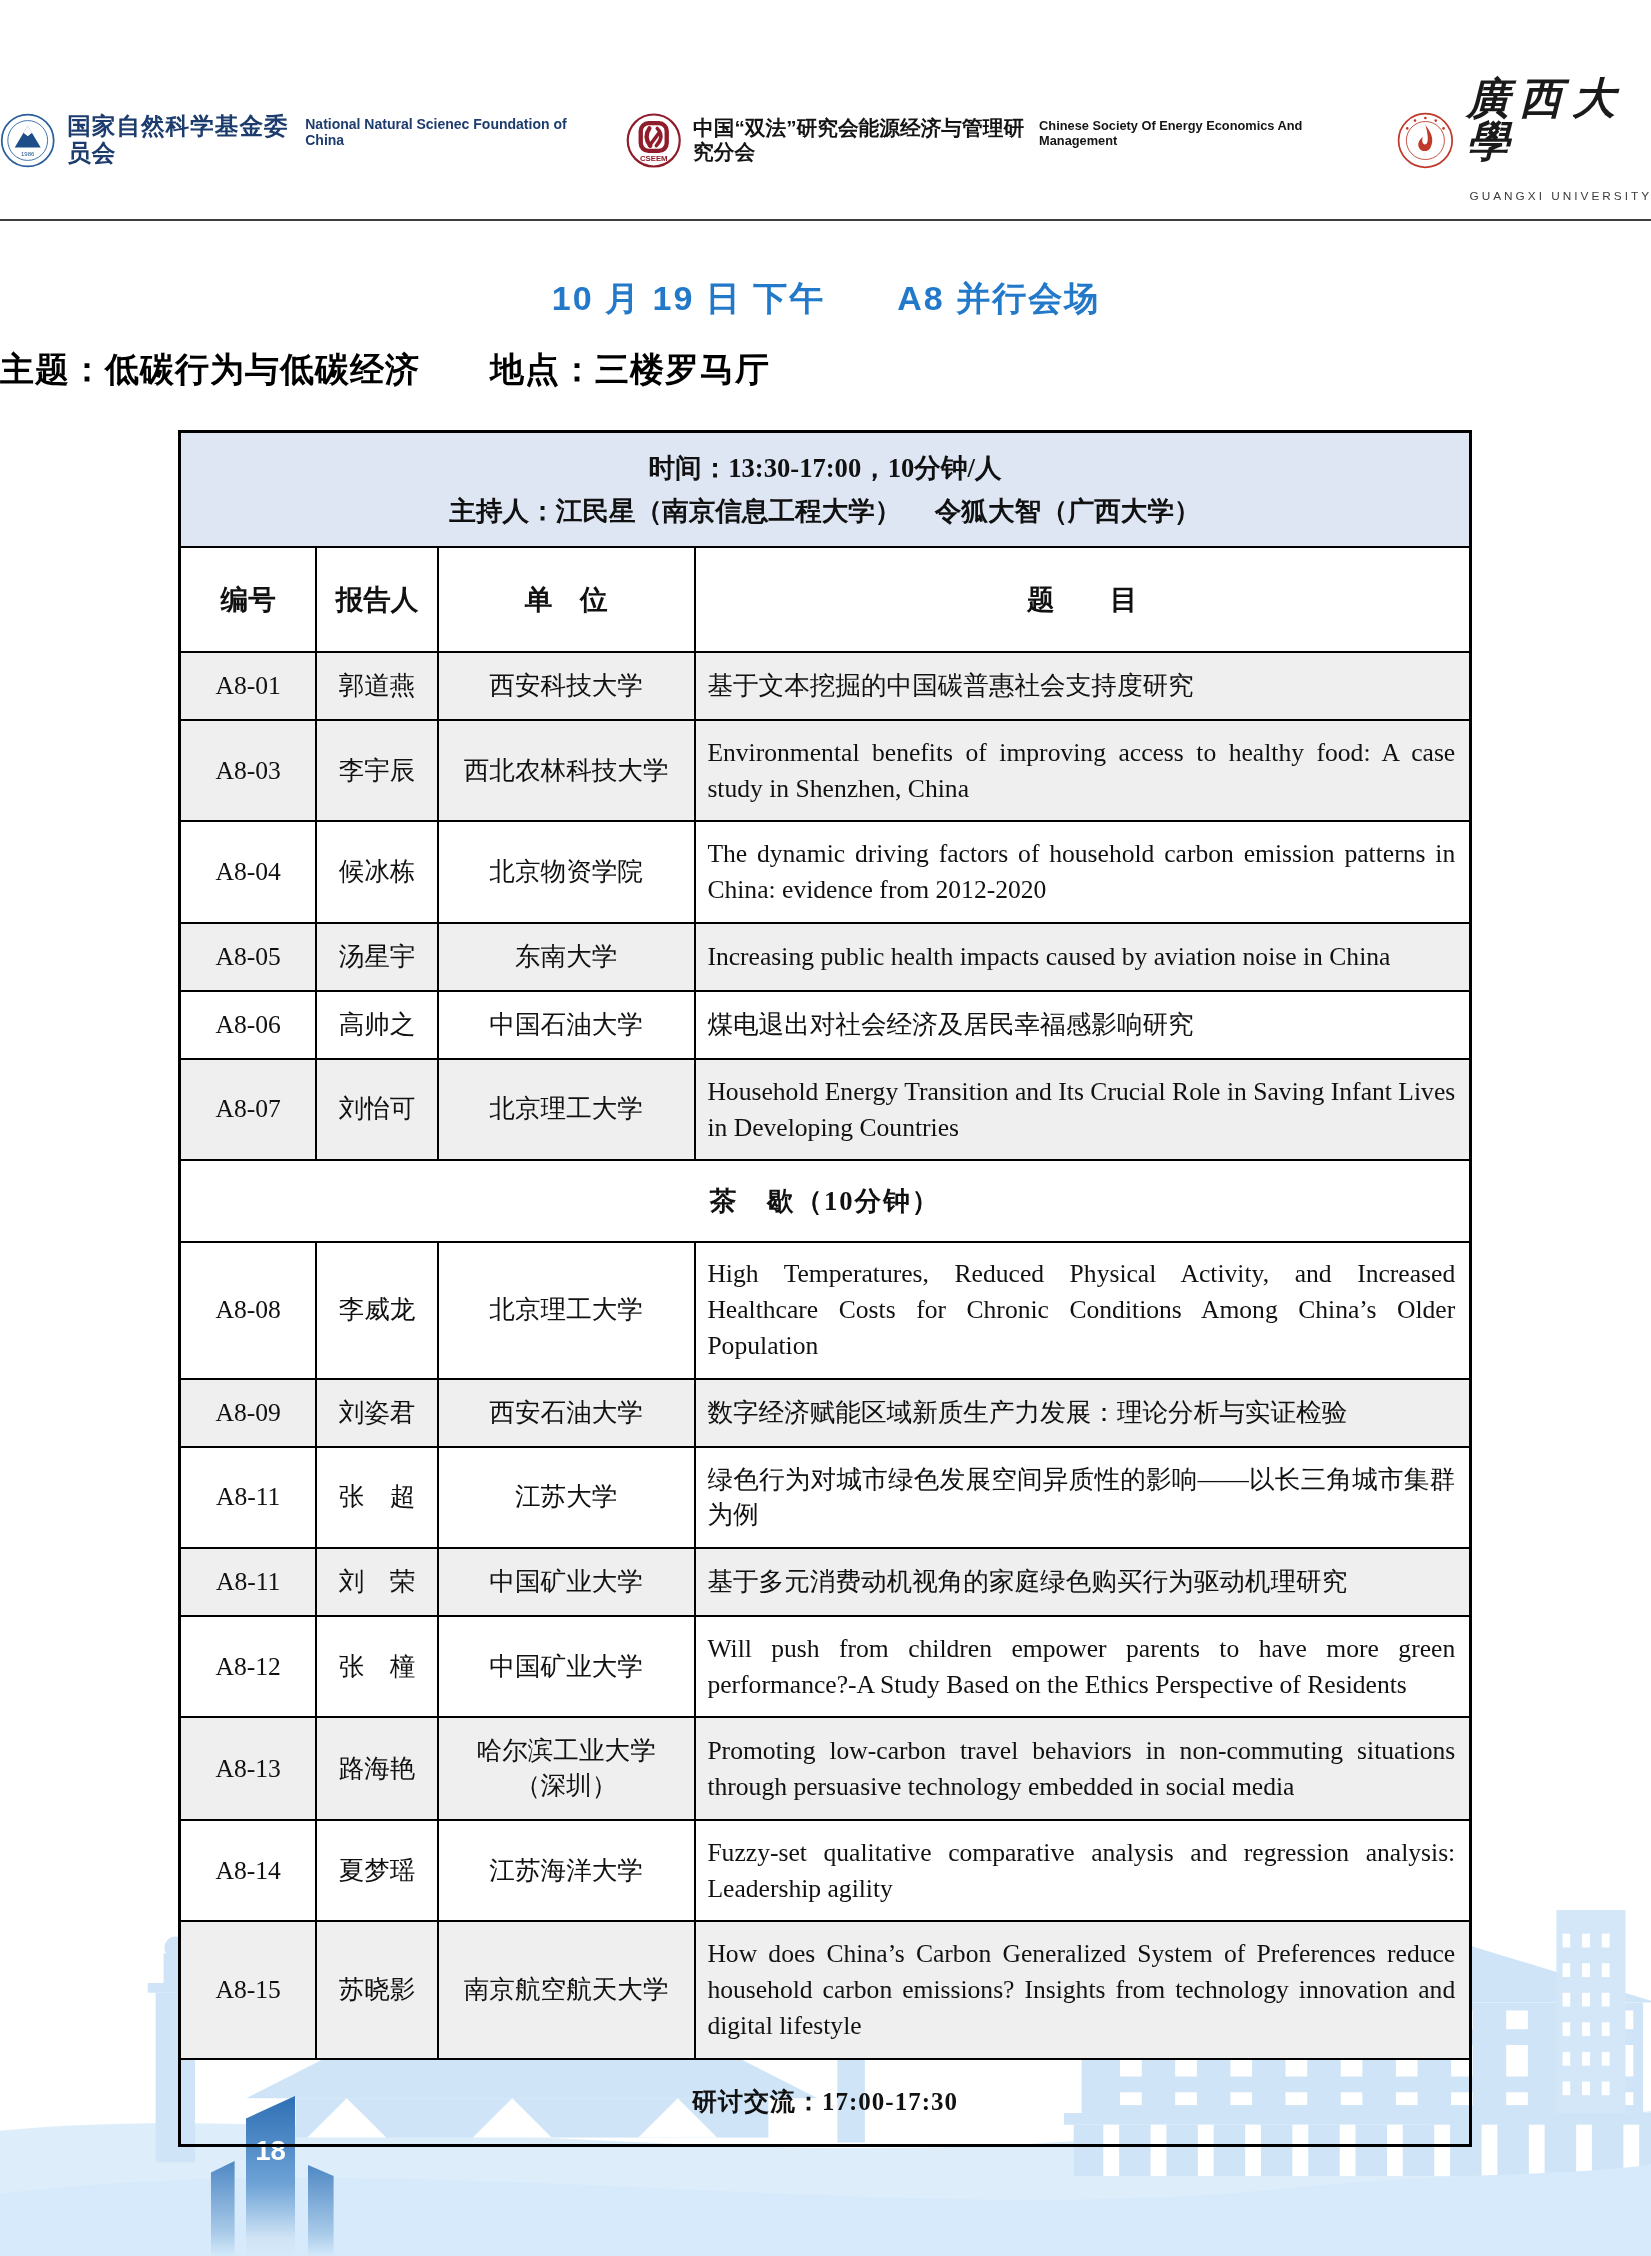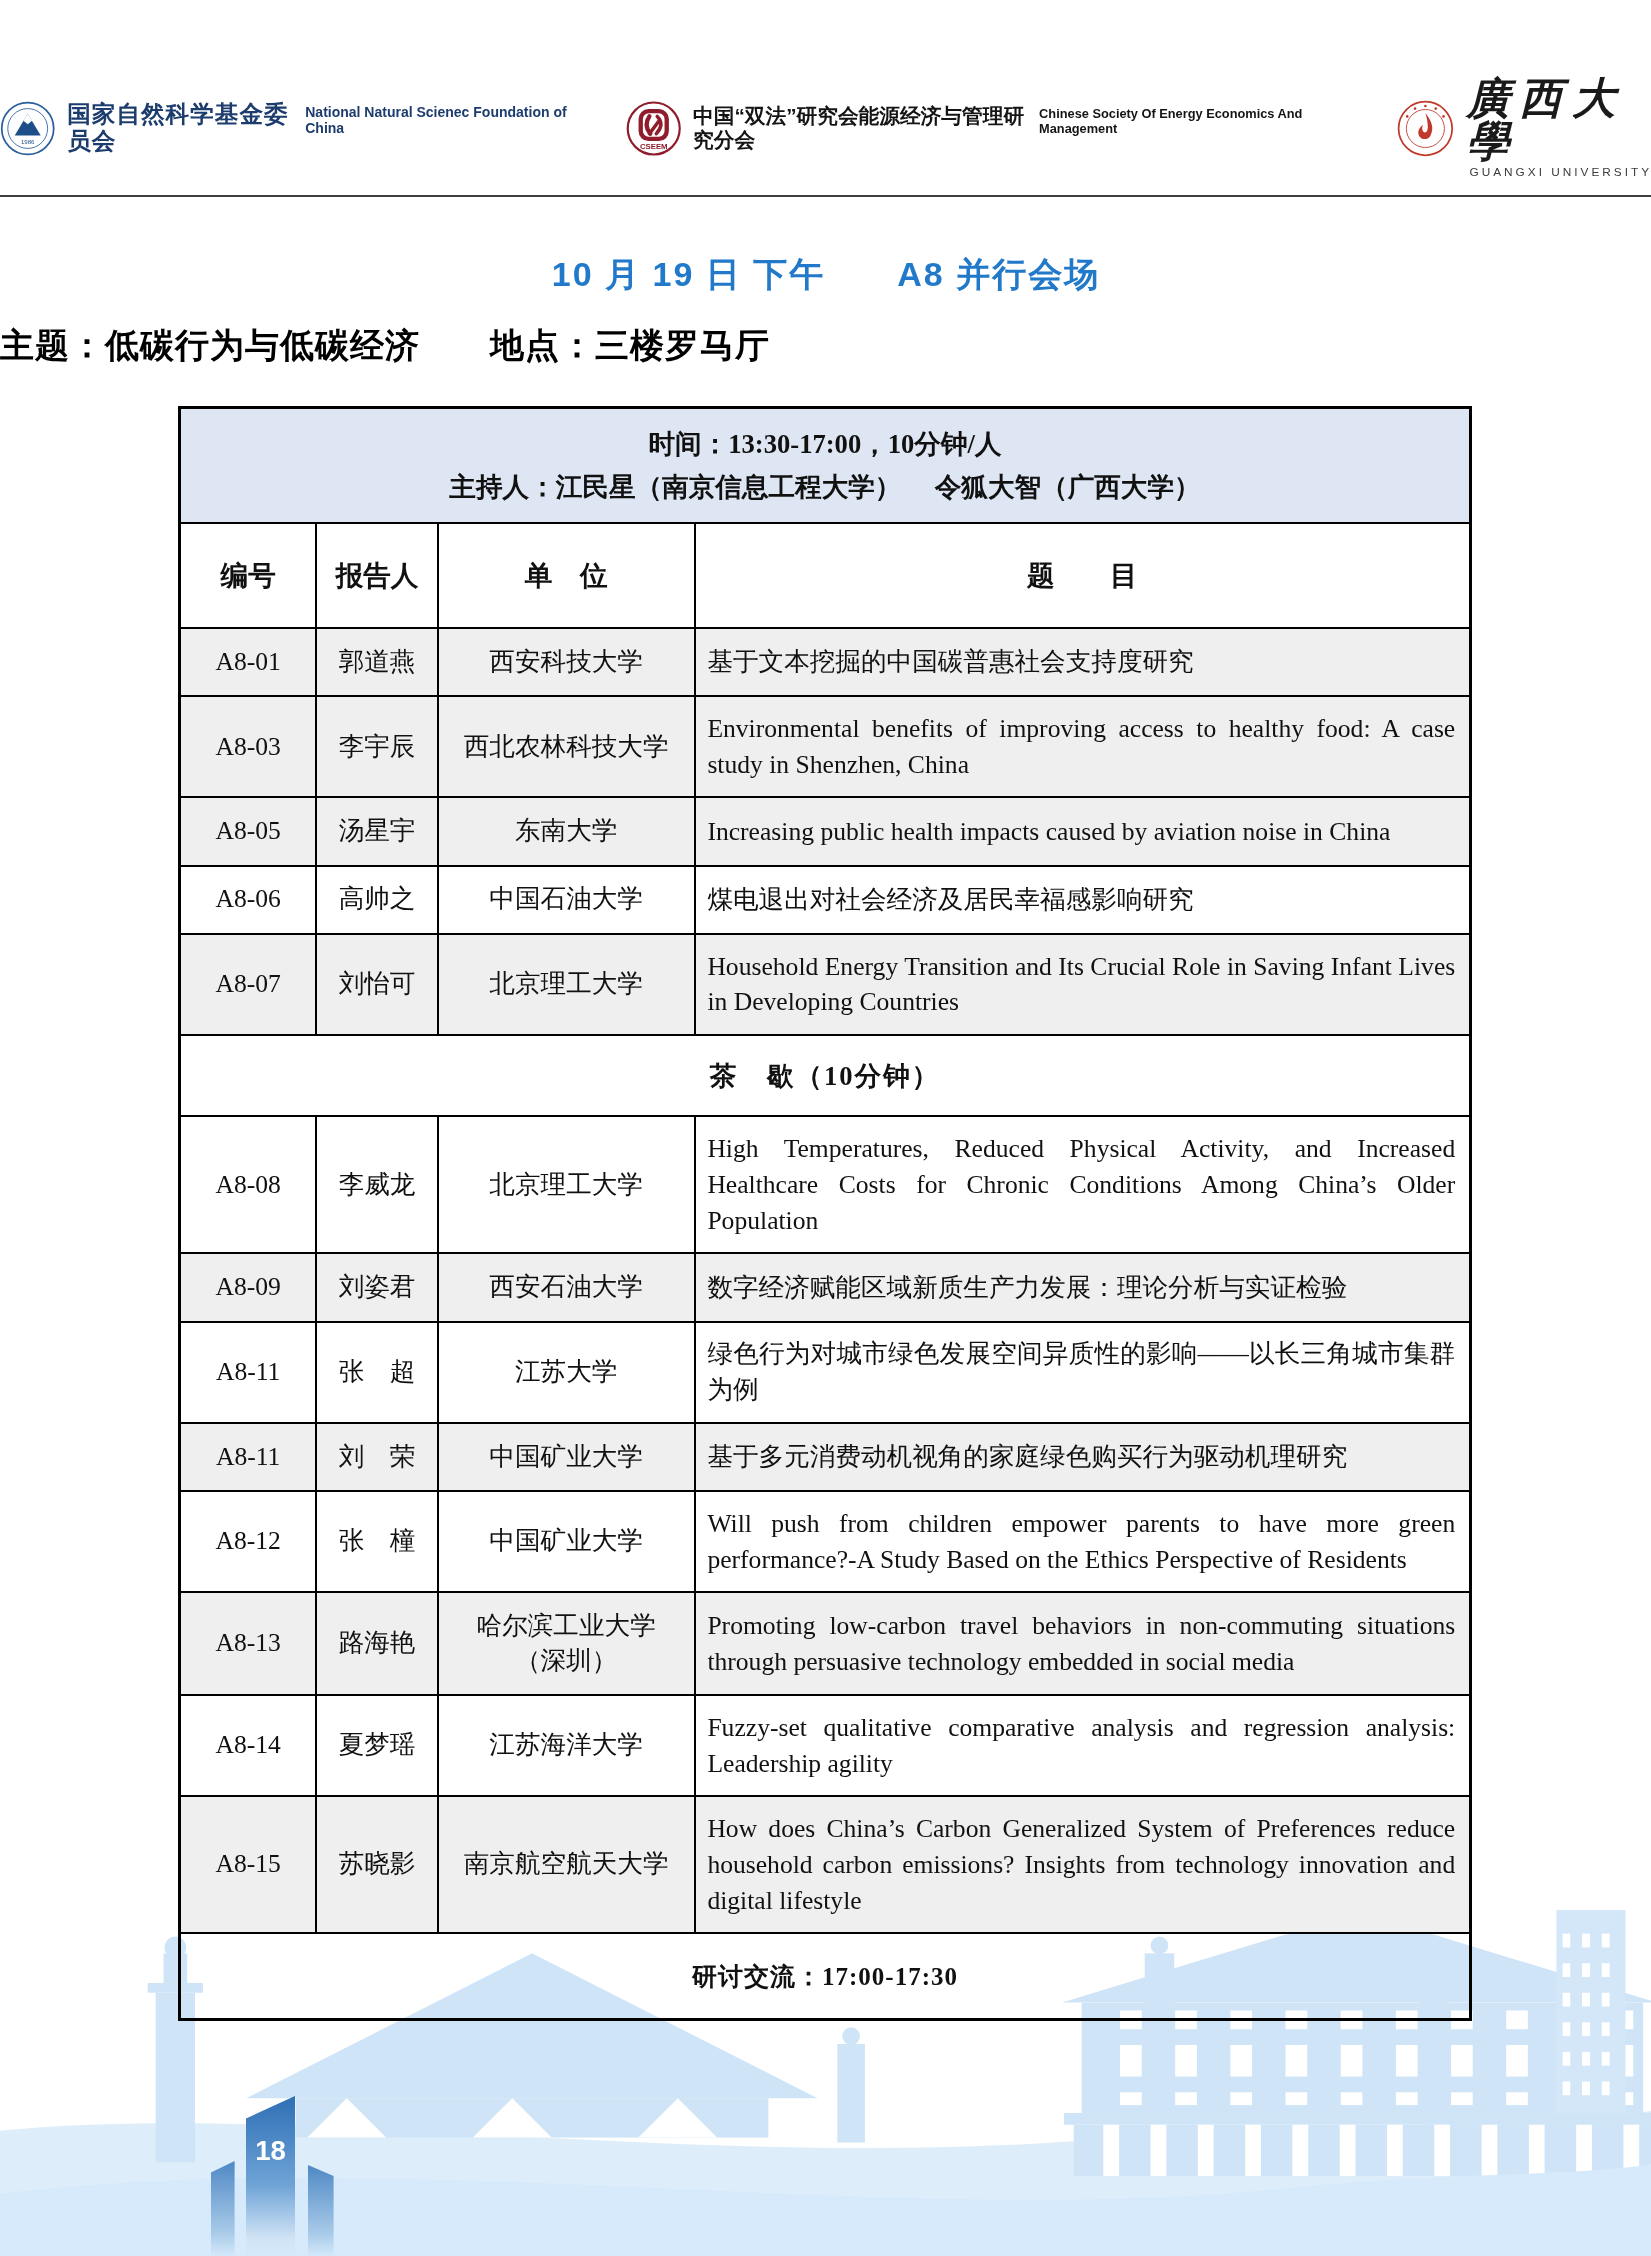--- a/index.html
+++ b/index.html
@@ -12,21 +12,21 @@
   .logo-row{
     position:relative; z-index:2;
     padding-top:77px; display:flex; justify-content:center; align-items:center; gap:53px;
   }
   .logo{display:flex; align-items:center; gap:11.8px;}
   .logo-text{display:flex; line-height:1.15;}
   .nsfc-zh{font-size:23.6px; font-weight:bold; color:#1d3c6e; letter-spacing:1px;}
   .nsfc-en{font-size:14px; font-weight:bold; color:#1d3c6e; margin-top:3px;}
   .cseem-zh{font-size:20.7px; font-weight:bold; color:#141414;}
   .cseem-en{font-size:12.8px; font-weight:bold; color:#141414; margin-top:3px;}
-  .gxu-text{display:flex; flex-direction:column; align-items:flex-end;}
+  .gxu-text{display:flex; flex-direction:column; align-items:flex-end;gap:24px;}
   .gxu-zh{font-family:"Liberation Serif",serif; font-style:italic; font-weight:bold;
           font-size:43px; letter-spacing:9.9px; color:#1a1a1a; line-height:1;}
   .gxu-en{font-size:11.8px; letter-spacing:3px; color:#3a3a3a; margin-top:2px; align-self:flex-end;}
   .top-rule{position:relative; z-index:2; margin-top:15.8px; height:2px; background:#3d3d3d;}
 
   
   .session-title{
     position:relative; z-index:2; margin-top:55px; text-align:center;
     font-size:34px; font-weight:bold; color:#2279c9; letter-spacing:2px;
   }
@@ -239,20 +239,26 @@
     <td class="cell-presenter">郭道燕</td>
     <td class="cell-affil">西安科技大学</td>
     <td class="cell-title">基于文本挖掘的中国碳普惠社会支持度研究</td>
   </tr>
         <tr class="session-row shaded">
     <td class="cell-id">A8-03</td>
     <td class="cell-presenter">李宇辰</td>
     <td class="cell-affil">西北农林科技大学</td>
     <td class="cell-title">Environmental benefits of improving access to healthy food: A case study in Shenzhen, China</td>
   </tr>
+        <tr class="session-row">
+    <td class="cell-id">A8-04</td>
+    <td class="cell-presenter">候冰栋</td>
+    <td class="cell-affil">北京物资学院</td>
+    <td class="cell-title">The dynamic driving factors of household carbon emission patterns in China: evidence from 2012-2020</td>
+  </tr>
         <tr class="session-row shaded">
     <td class="cell-id">A8-05</td>
     <td class="cell-presenter">汤星宇</td>
     <td class="cell-affil">东南大学</td>
     <td class="cell-title">Increasing public health impacts caused by aviation noise in China</td>
   </tr>
         <tr class="session-row">
     <td class="cell-id">A8-06</td>
     <td class="cell-presenter">高帅之</td>
     <td class="cell-affil">中国石油大学</td>

